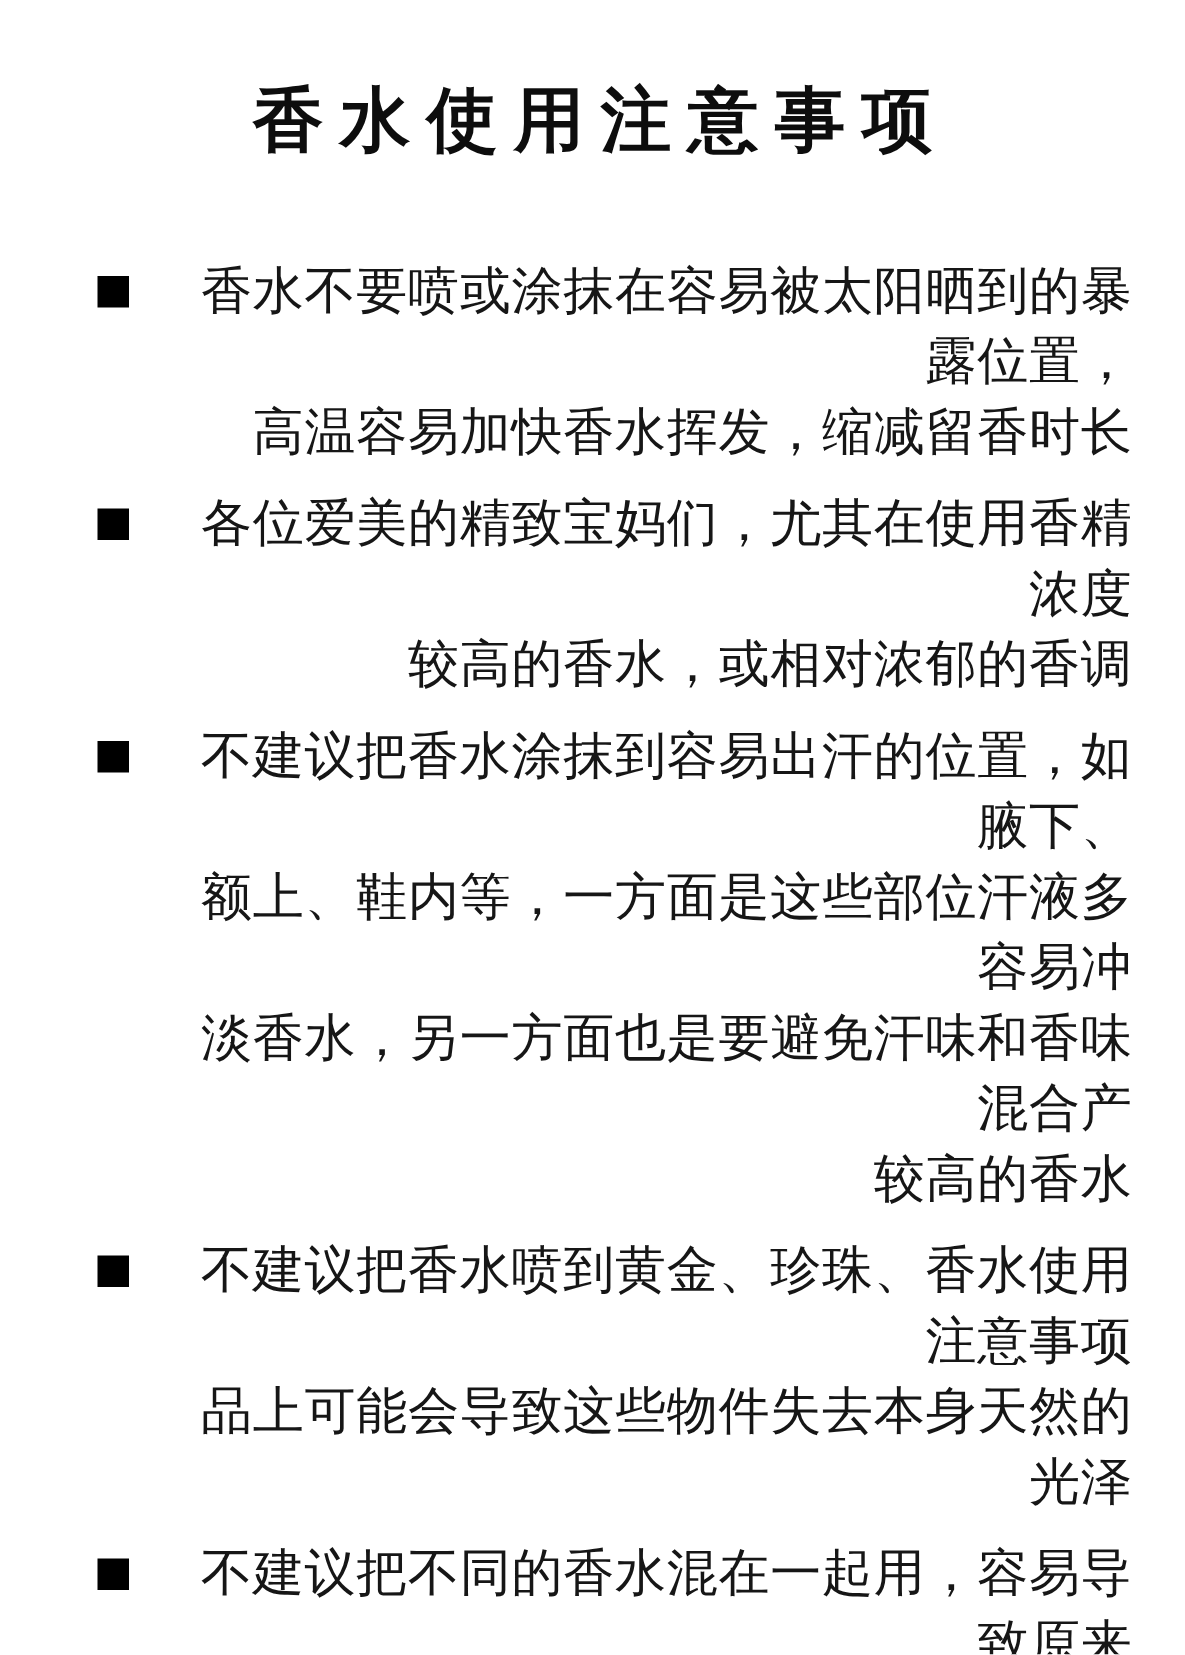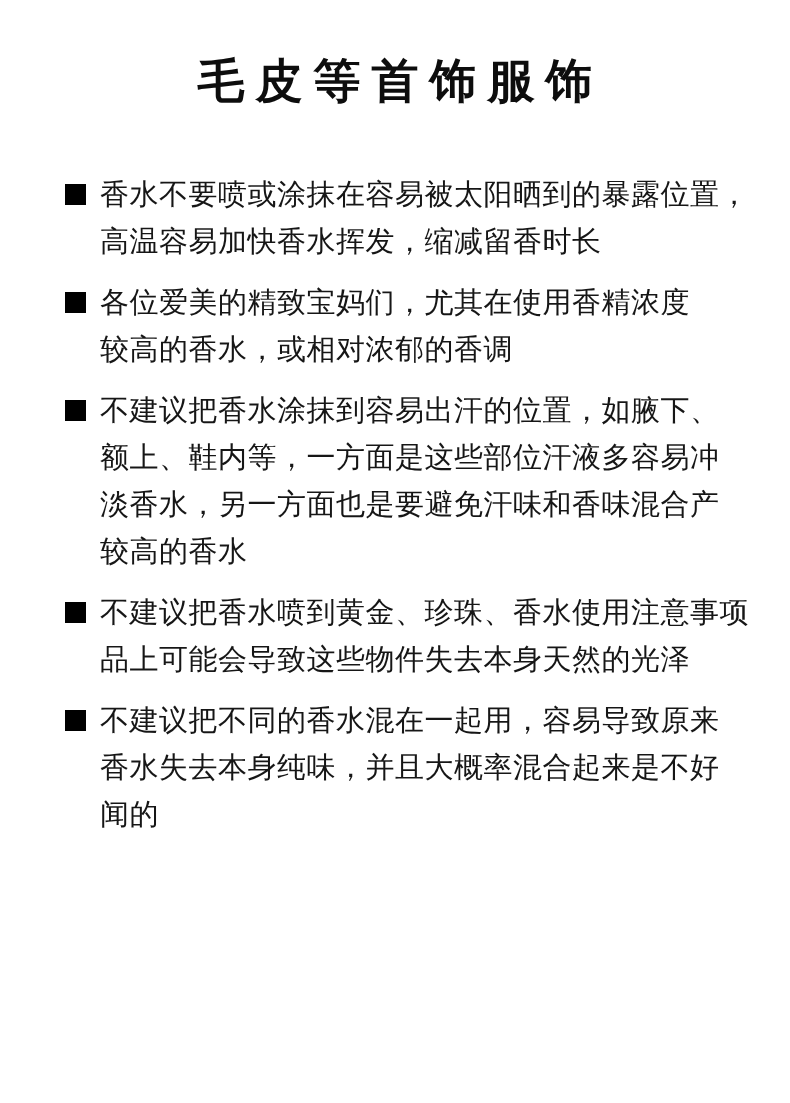--- a/index.html
+++ b/index.html
@@ -37,33 +37,34 @@
     margin-bottom: 14px;
   }
   .bullet {
     flex: 0 0 auto;
     width: 21px;
     height: 21px;
     background: #000000;
     margin: 13px 14px 0 0;
   }
   .item-text {
-    font-size: 29px;
+    font-size: 34px;
     line-height: 47px;
     letter-spacing: 0.5px;
     white-space: pre-line; 
     color: #161616;
+    text-align: right;
   }
 </style>
 </head>
 <body>
 
 <div class="page">
 
-  <h1 class="page-title">毛皮等首饰服饰</h1>
+  <h1 class="page-title">香水使用注意事项</h1>
 
   <ul class="precautions-list">
 
     <li class="list-item">
       <span class="bullet"></span>
       <div class="item-text">香水不要喷或涂抹在容易被太阳晒到的暴露位置，
 高温容易加快香水挥发，缩减留香时长</div>
     </li>
 
     <li class="list-item">

